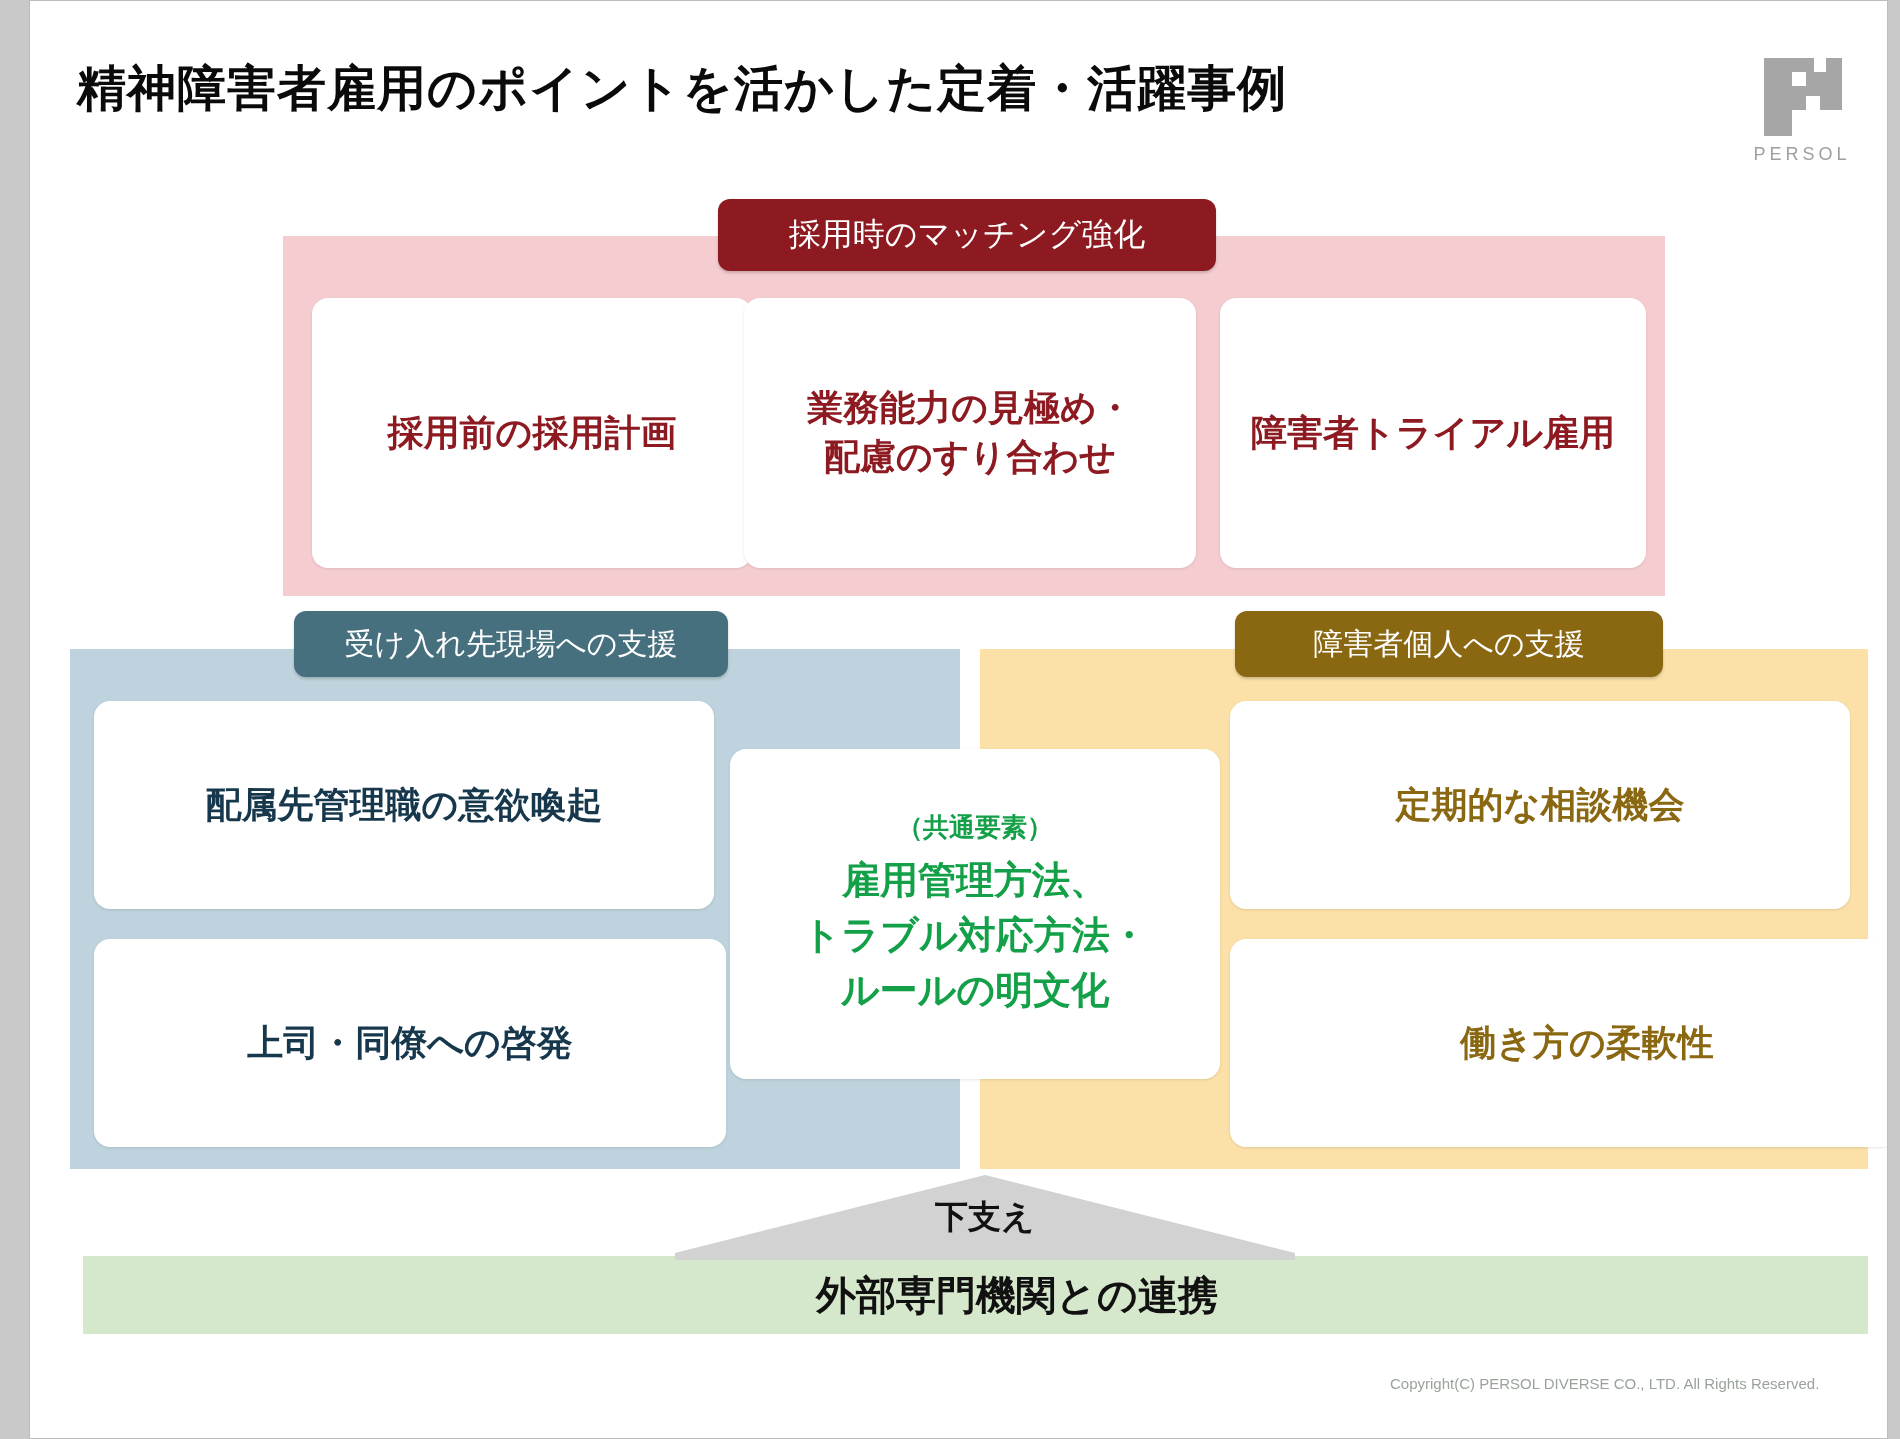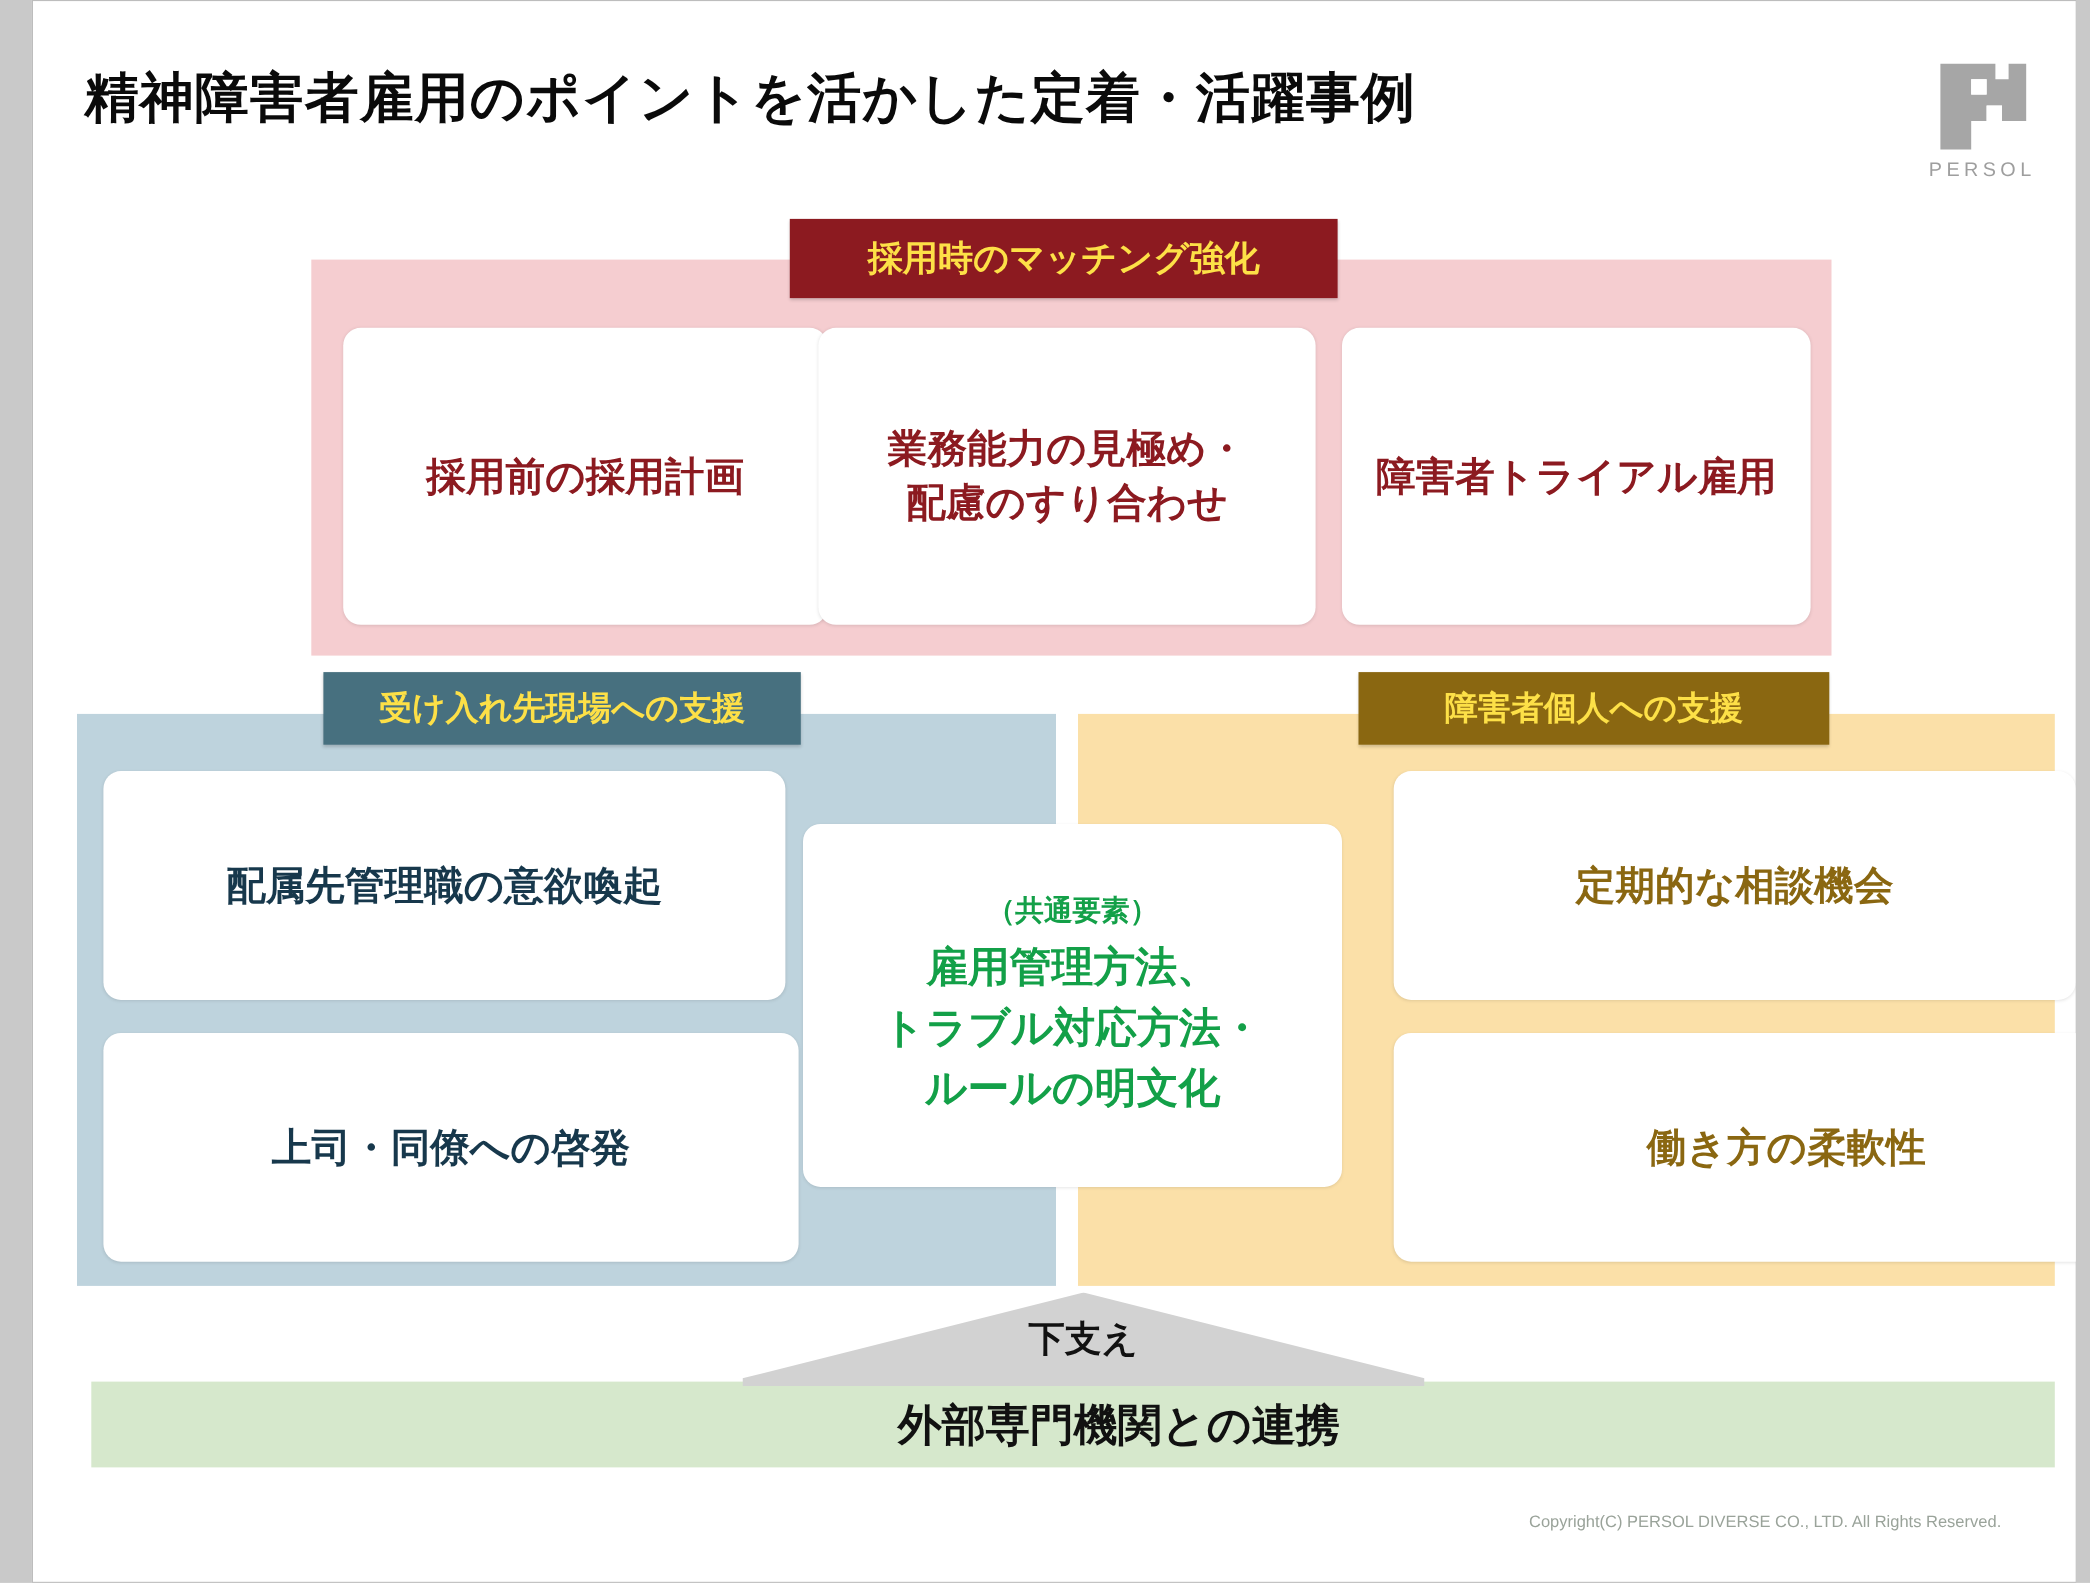--- a/index.html
+++ b/index.html
@@ -51,22 +51,22 @@
     background:#fbe0a8;
   }
   .panel-green{
     left:53px;top:1255px;width:1785px;height:78px;
     background:#d6e8cc;
   }
 
   
   .pill{
     position:absolute;
-    border-radius:0;
-    color:#fde047;font-weight:bold;
+    border-radius:12px;
+    color:#ffffff;font-weight:normal;
     display:flex;align-items:center;justify-content:center;
     white-space:nowrap;
     box-shadow:0 2px 3px rgba(0,0,0,.18);
   }
   .pill-red{
     left:688px;top:198px;width:498px;height:72px;
     background:#8c1a20;font-size:32px;
   }
   .pill-blue{
     left:264px;top:610px;width:434px;height:66px;
@@ -80,21 +80,21 @@
   
   .card{
     position:absolute;
     background:#ffffff;border-radius:16px;
     display:flex;align-items:center;justify-content:center;
     text-align:center;line-height:1.35;
     box-shadow:0 1px 3px rgba(0,0,0,.10);
   }
   .card-red{color:#8c1a20;font-weight:bold;font-size:36px;}
   .card-blue{color:#17384c;font-weight:bold;font-size:36px;}
-  .card-gold{color:#8a6711;font-weight:bold;font-size:36px;margin-left:37px;}
+  .card-gold{color:#8a6711;font-weight:bold;font-size:36px;}
 
   .c-pink-1{left:282px;top:297px;width:440px;height:270px;}
   .c-pink-2{left:714px;top:297px;width:452px;height:270px;}
   .c-pink-3{left:1190px;top:297px;width:426px;height:270px;}
 
   .c-blue-1{left:64px;top:700px;width:620px;height:208px;}
   .c-blue-2{left:64px;top:938px;width:632px;height:208px;}
 
   .c-gold-1{left:1200px;top:700px;width:620px;height:208px;}
   .c-gold-2{left:1200px;top:938px;width:620px;height:208px;padding-left:47px;}

